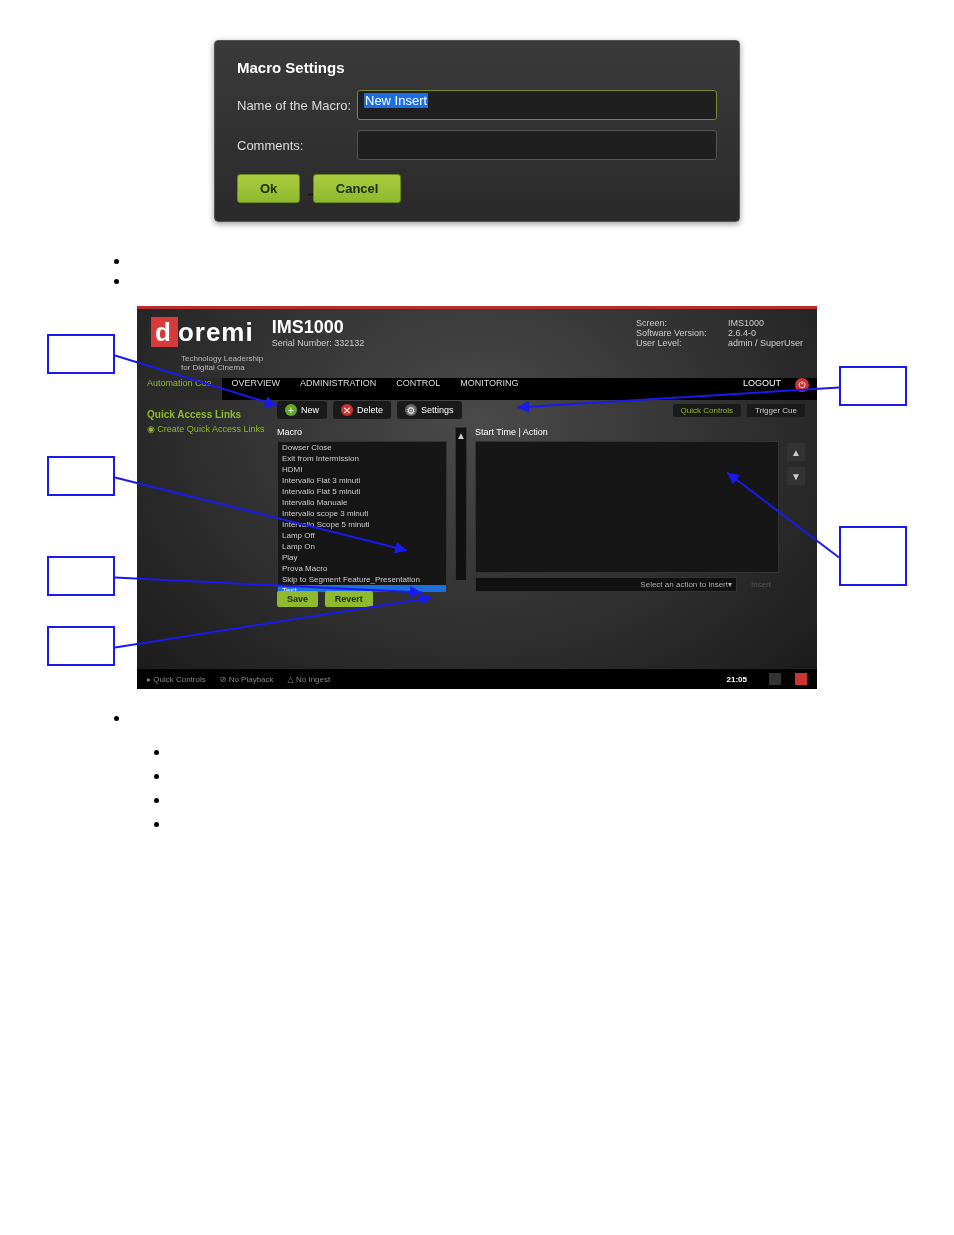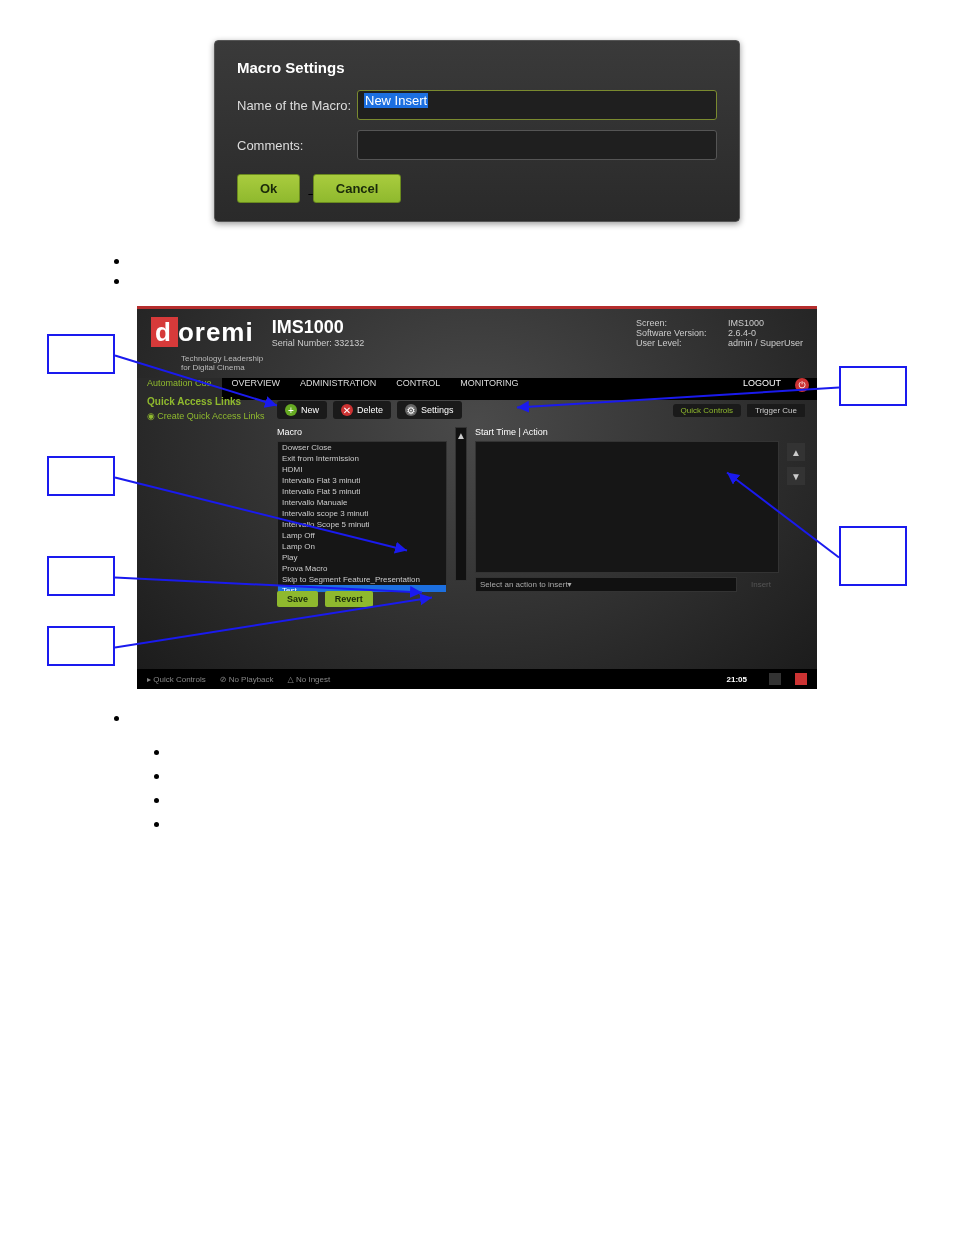--- a/index.html
+++ b/index.html
@@ -105,21 +105,21 @@
   }
   .navtab { padding:0 10px; color:#ddd; }
   .navtab.active { color:#8fb92e; background:#2a2a2a; }
   .navbar .spacer { flex:1; }
   .logout { color:#fff; font-size:9px; padding-right:6px; }
   .pwr { background:#c33; width:14px; height:14px; border-radius:50%; margin:0 8px; display:flex; align-items:center; justify-content:center; color:#fff; font-size:9px; }
 
   .sidebar {
     position:absolute;
     left:10px;
-    top:87px;
+    top:100px;
     width:120px;
   }
   .ql-title { color:#8fb92e; font-weight:bold; font-size:10px; margin-bottom:4px; }
   .ql-link { color:#8fb92e; font-size:9px; }
 
   .content {
     position:absolute;
     left:140px;
     top:92px;
     right:12px;
@@ -138,21 +138,21 @@
   .mlist { width:170px; }
   .mlist-head { color:#fff; font-size:9px; margin-bottom:4px; }
   .mlist-box { background:#161616; border:1px solid #333; height:150px; overflow:hidden; font-size:8px; }
   .mlist-item { padding:1px 4px; color:#ccc; }
   .mlist-item.sel { background:#1c6fe0; color:#fff; }
   .scroll-ind { width:10px; height:150px; background:#111; border:1px solid #333; display:flex; align-items:flex-start; justify-content:center; padding-top:2px; }
   .rpane { flex:1; }
   .rhead { color:#fff; font-size:9px; margin-bottom:4px; }
   .rbox { background:#161616; border:1px solid #333; height:130px; }
   .rctl { display:flex; gap:6px; margin-top:4px; align-items:center; }
-  .rsel { background:#111; border:1px solid #333; color:#aaa; font-size:8px; padding:2px 4px; flex:1; display:flex; justify-content:flex-start; }
+  .rsel { background:#111; border:1px solid #333; color:#aaa; font-size:8px; padding:2px 4px; flex:1; display:flex; justify-content:flex-end; }
   .rins { color:#555; font-size:8px; padding:2px 8px; }
   .arrbox { width:18px; margin-top:16px; }
   .arr { width:18px; height:18px; background:#333; margin-bottom:6px; display:flex; align-items:center; justify-content:center; color:#ccc; font-size:10px; }
 
   .saverow { margin-top:0; }
   .sbtn { background:#8fb92e; color:#1a2a0a; font-size:9px; font-weight:bold; padding:3px 10px; border-radius:2px; margin-right:4px; }
 
   .footer {
     position:absolute;
     bottom:0; left:0; right:0;

